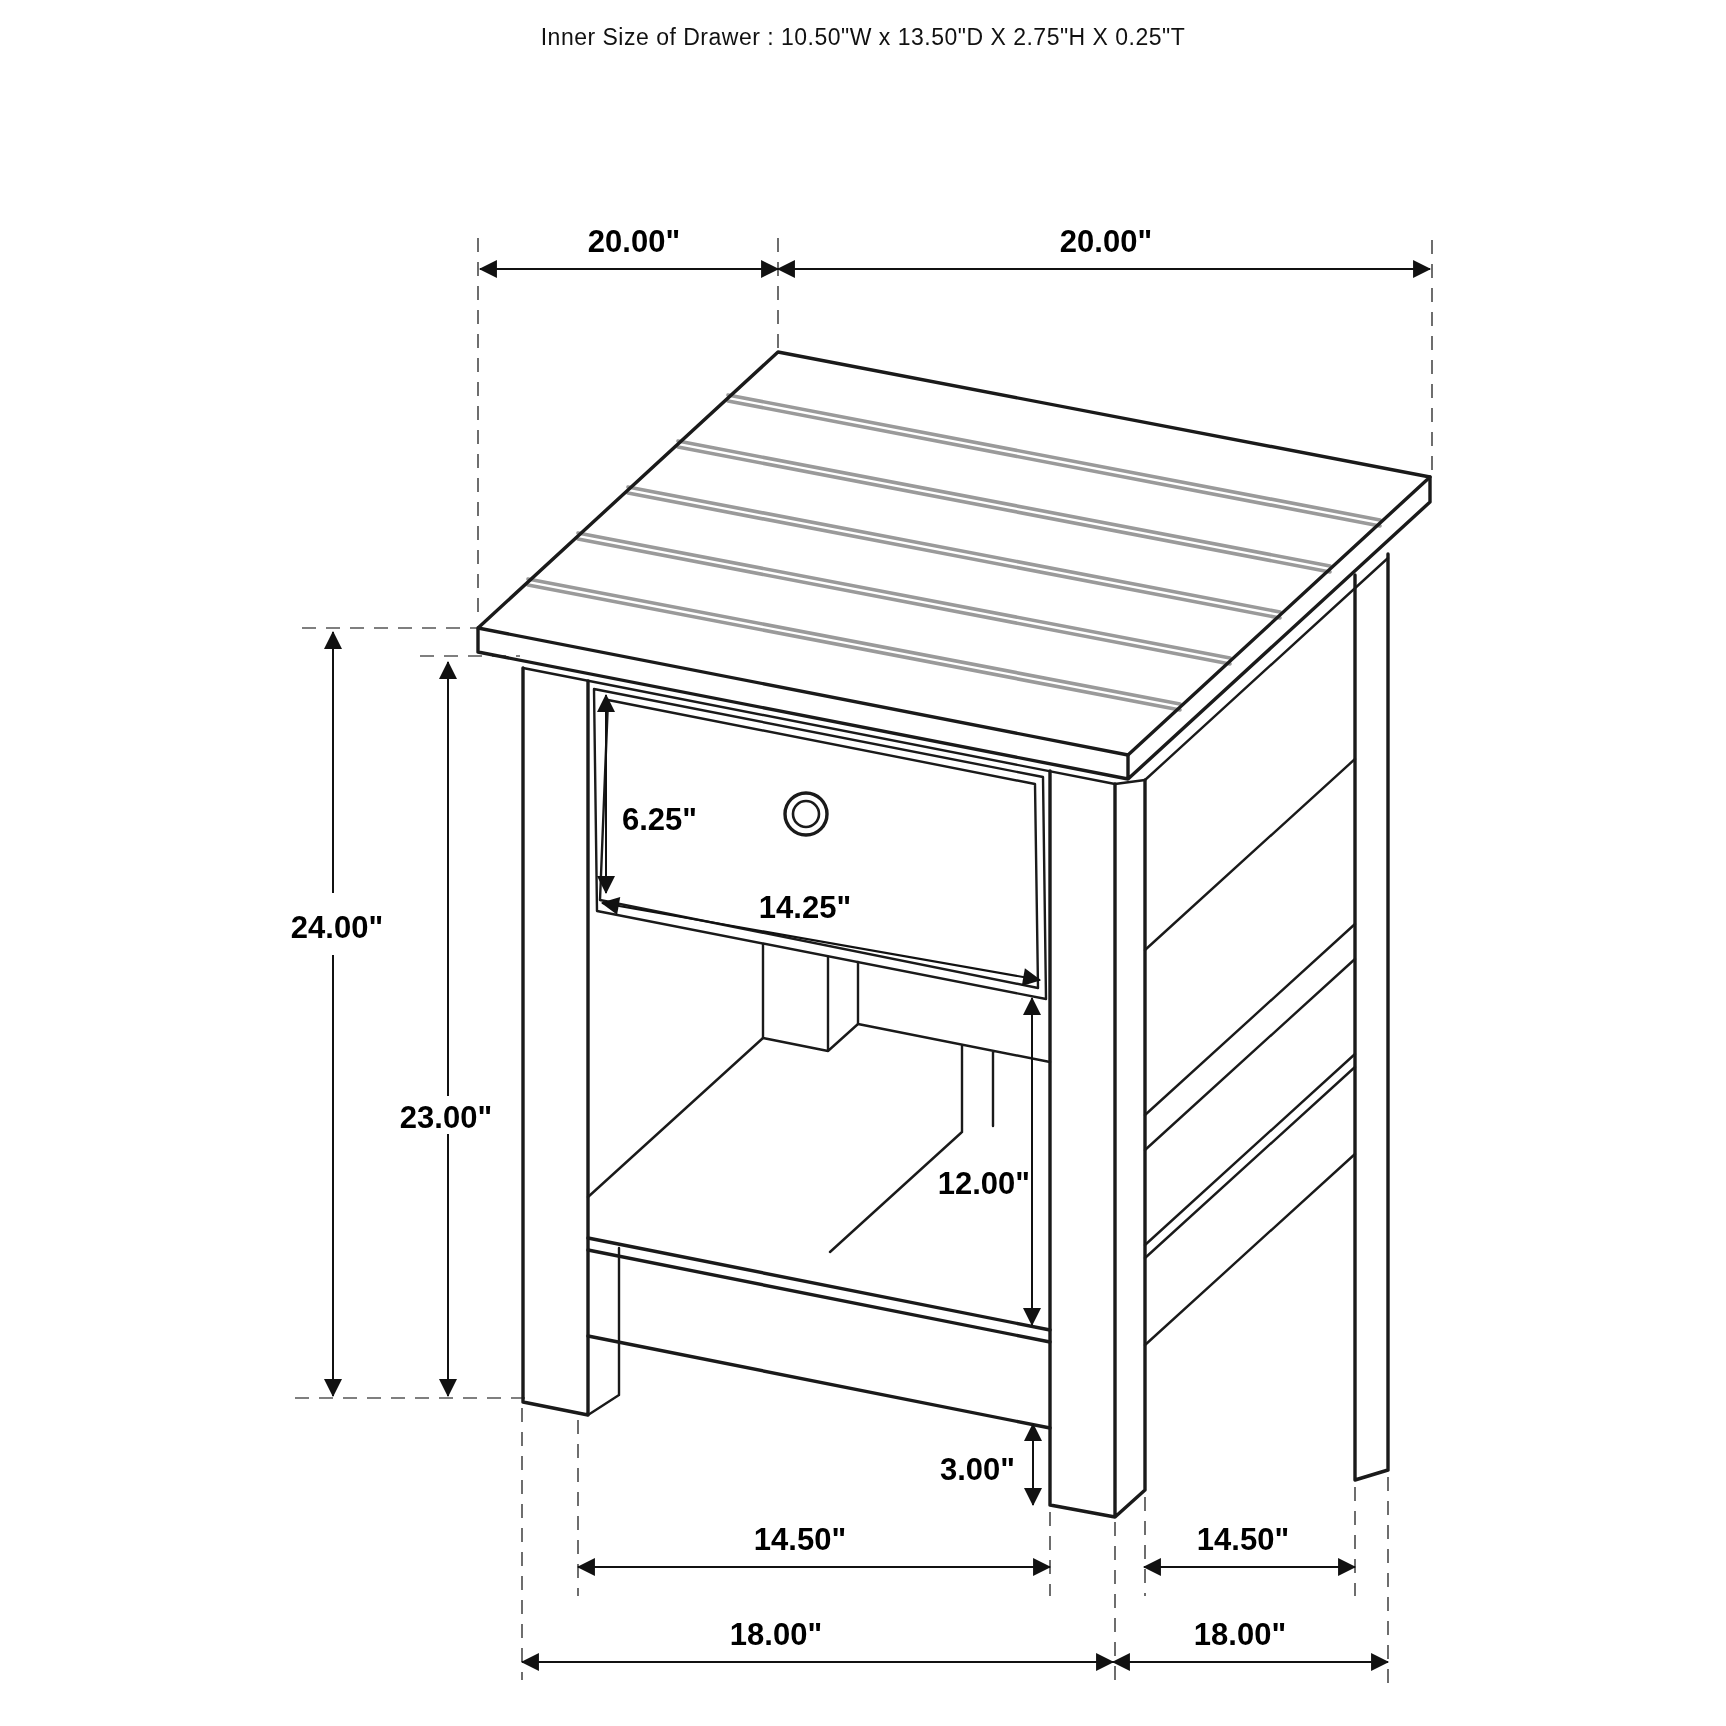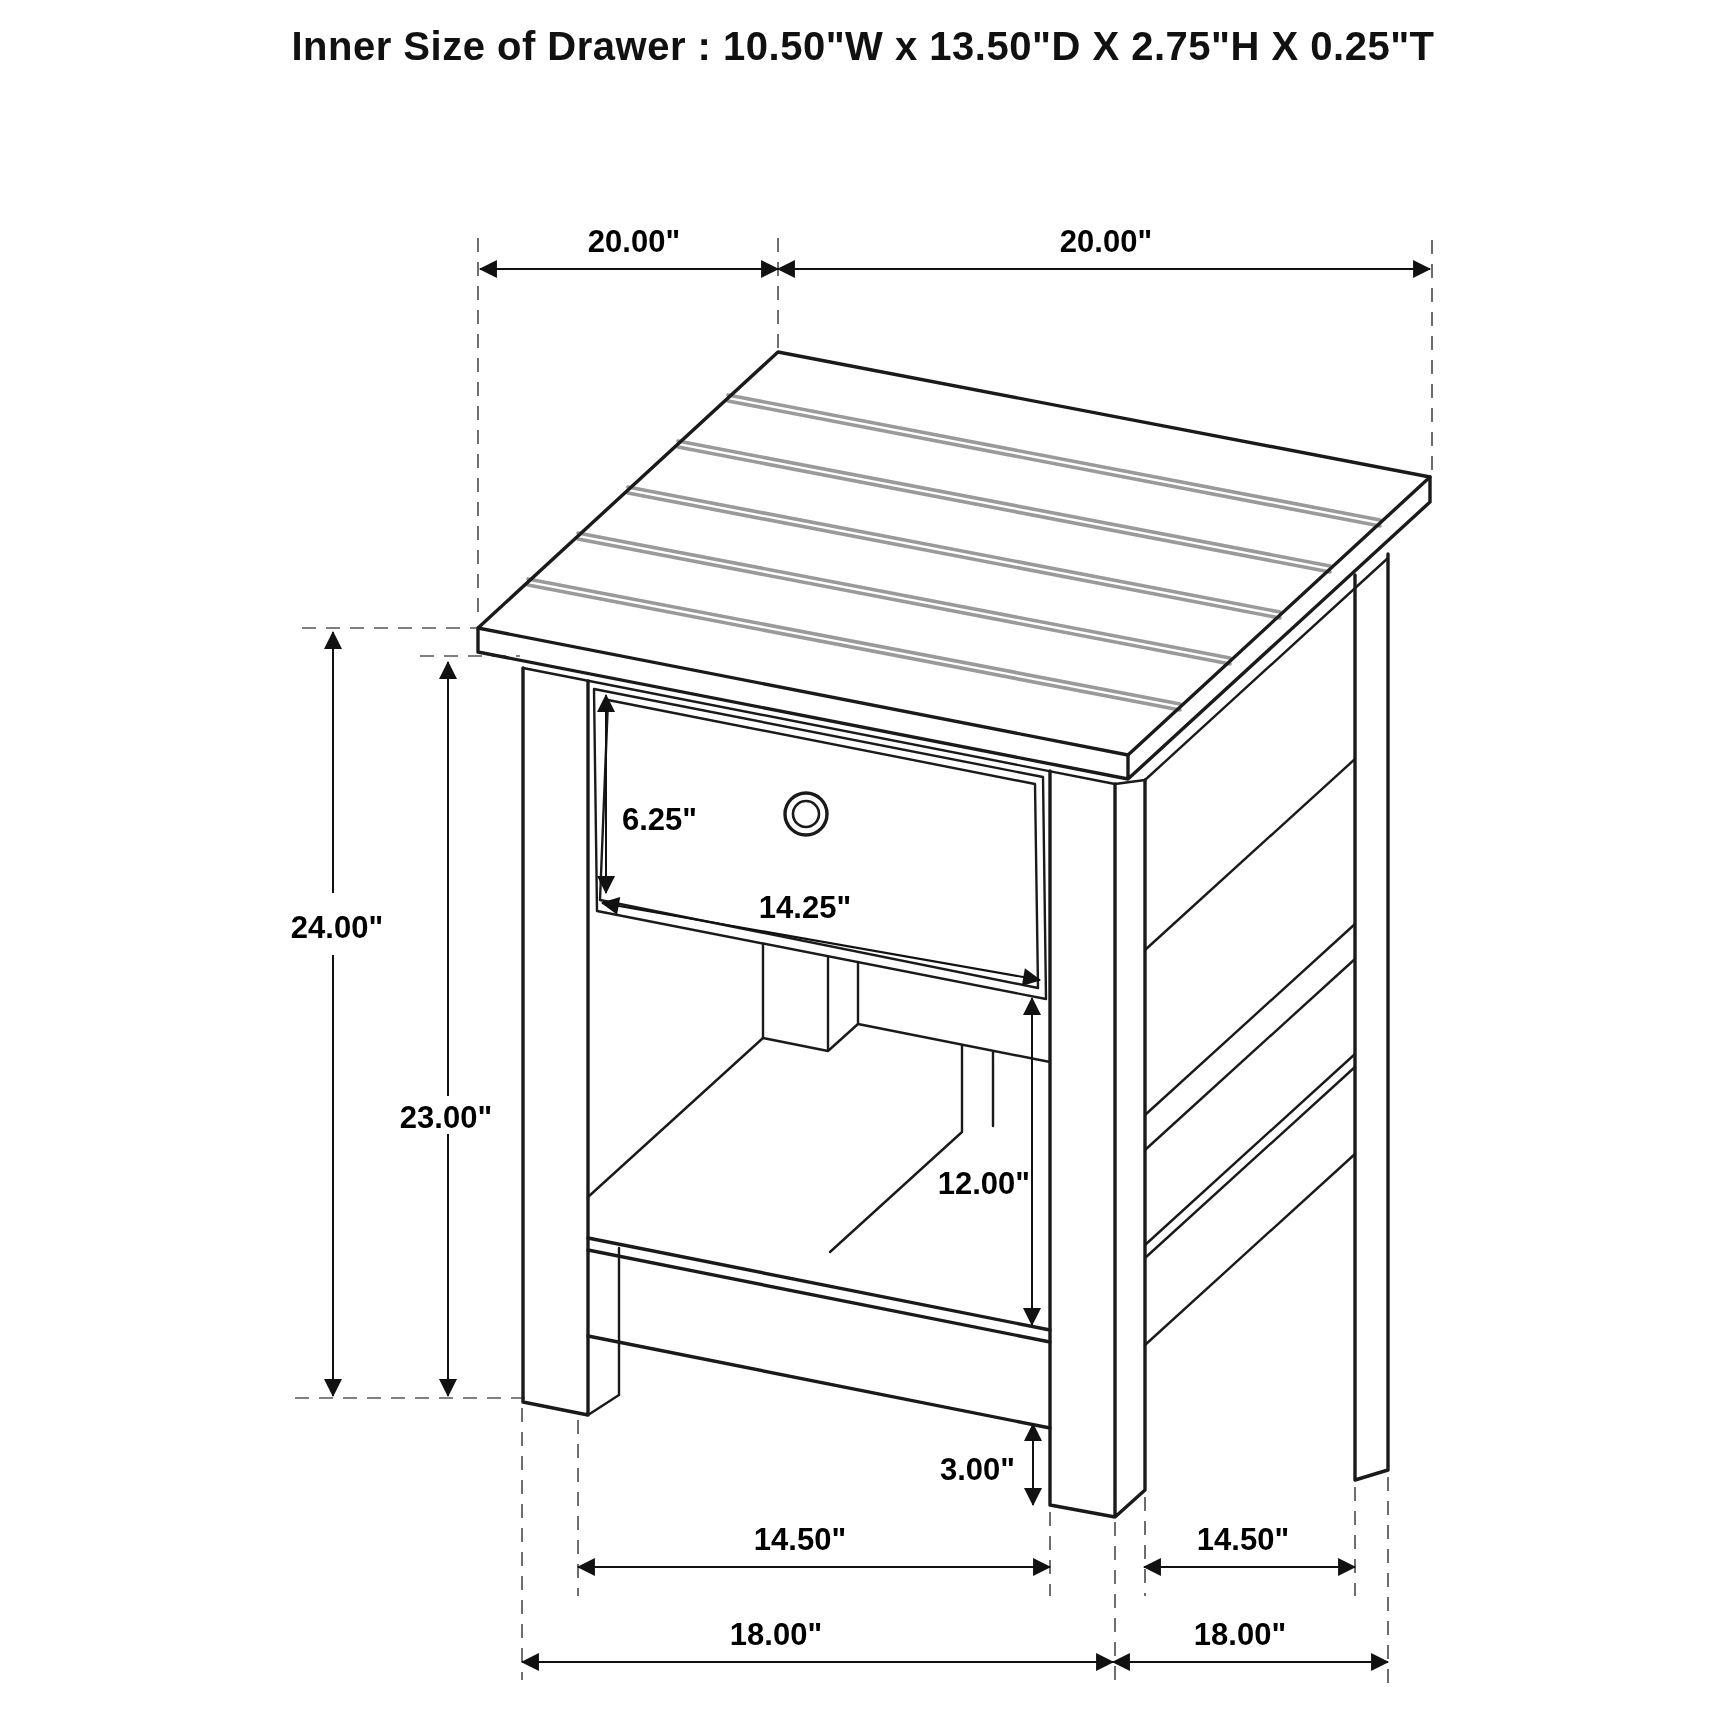--- a/index.html
+++ b/index.html
@@ -1,19 +1,19 @@
 <!DOCTYPE html>
 <html><head>
 <meta charset="utf-8">
 <style>
   html,body{margin:0;padding:0;background:#ffffff;}
   .stage{position:relative;width:1726px;height:1726px;background:#ffffff;overflow:hidden;
          font-family:"Liberation Sans",sans-serif;}
   .title{position:absolute;top:24px;left:50%;transform:translateX(-50%);
-         font-size:40px;font-weight:bold;color:#111;white-space:nowrap;letter-spacing:0.5px;}
+         font-size:23px;font-weight:normal;color:#111;white-space:nowrap;letter-spacing:0.5px;}
   svg{position:absolute;left:0;top:0;}
   .outline{fill:none;stroke:#1a1a1a;stroke-width:3.4;stroke-linejoin:round;stroke-linecap:round;}
   .inner{fill:none;stroke:#1a1a1a;stroke-width:2.4;stroke-linejoin:round;stroke-linecap:round;}
   .plank{fill:none;stroke:#9a9a9a;stroke-width:3.6;stroke-linecap:round;}
   .dashedline{fill:none;stroke:#555;stroke-width:1.7;stroke-dasharray:14 10;}
   .dim{fill:none;stroke:#111;stroke-width:2;}
   .dimtext{font-family:"Liberation Sans",sans-serif;font-weight:bold;font-size:31px;fill:#000;}
   .knob{fill:none;stroke:#1a1a1a;}
 </style>
 </head>

